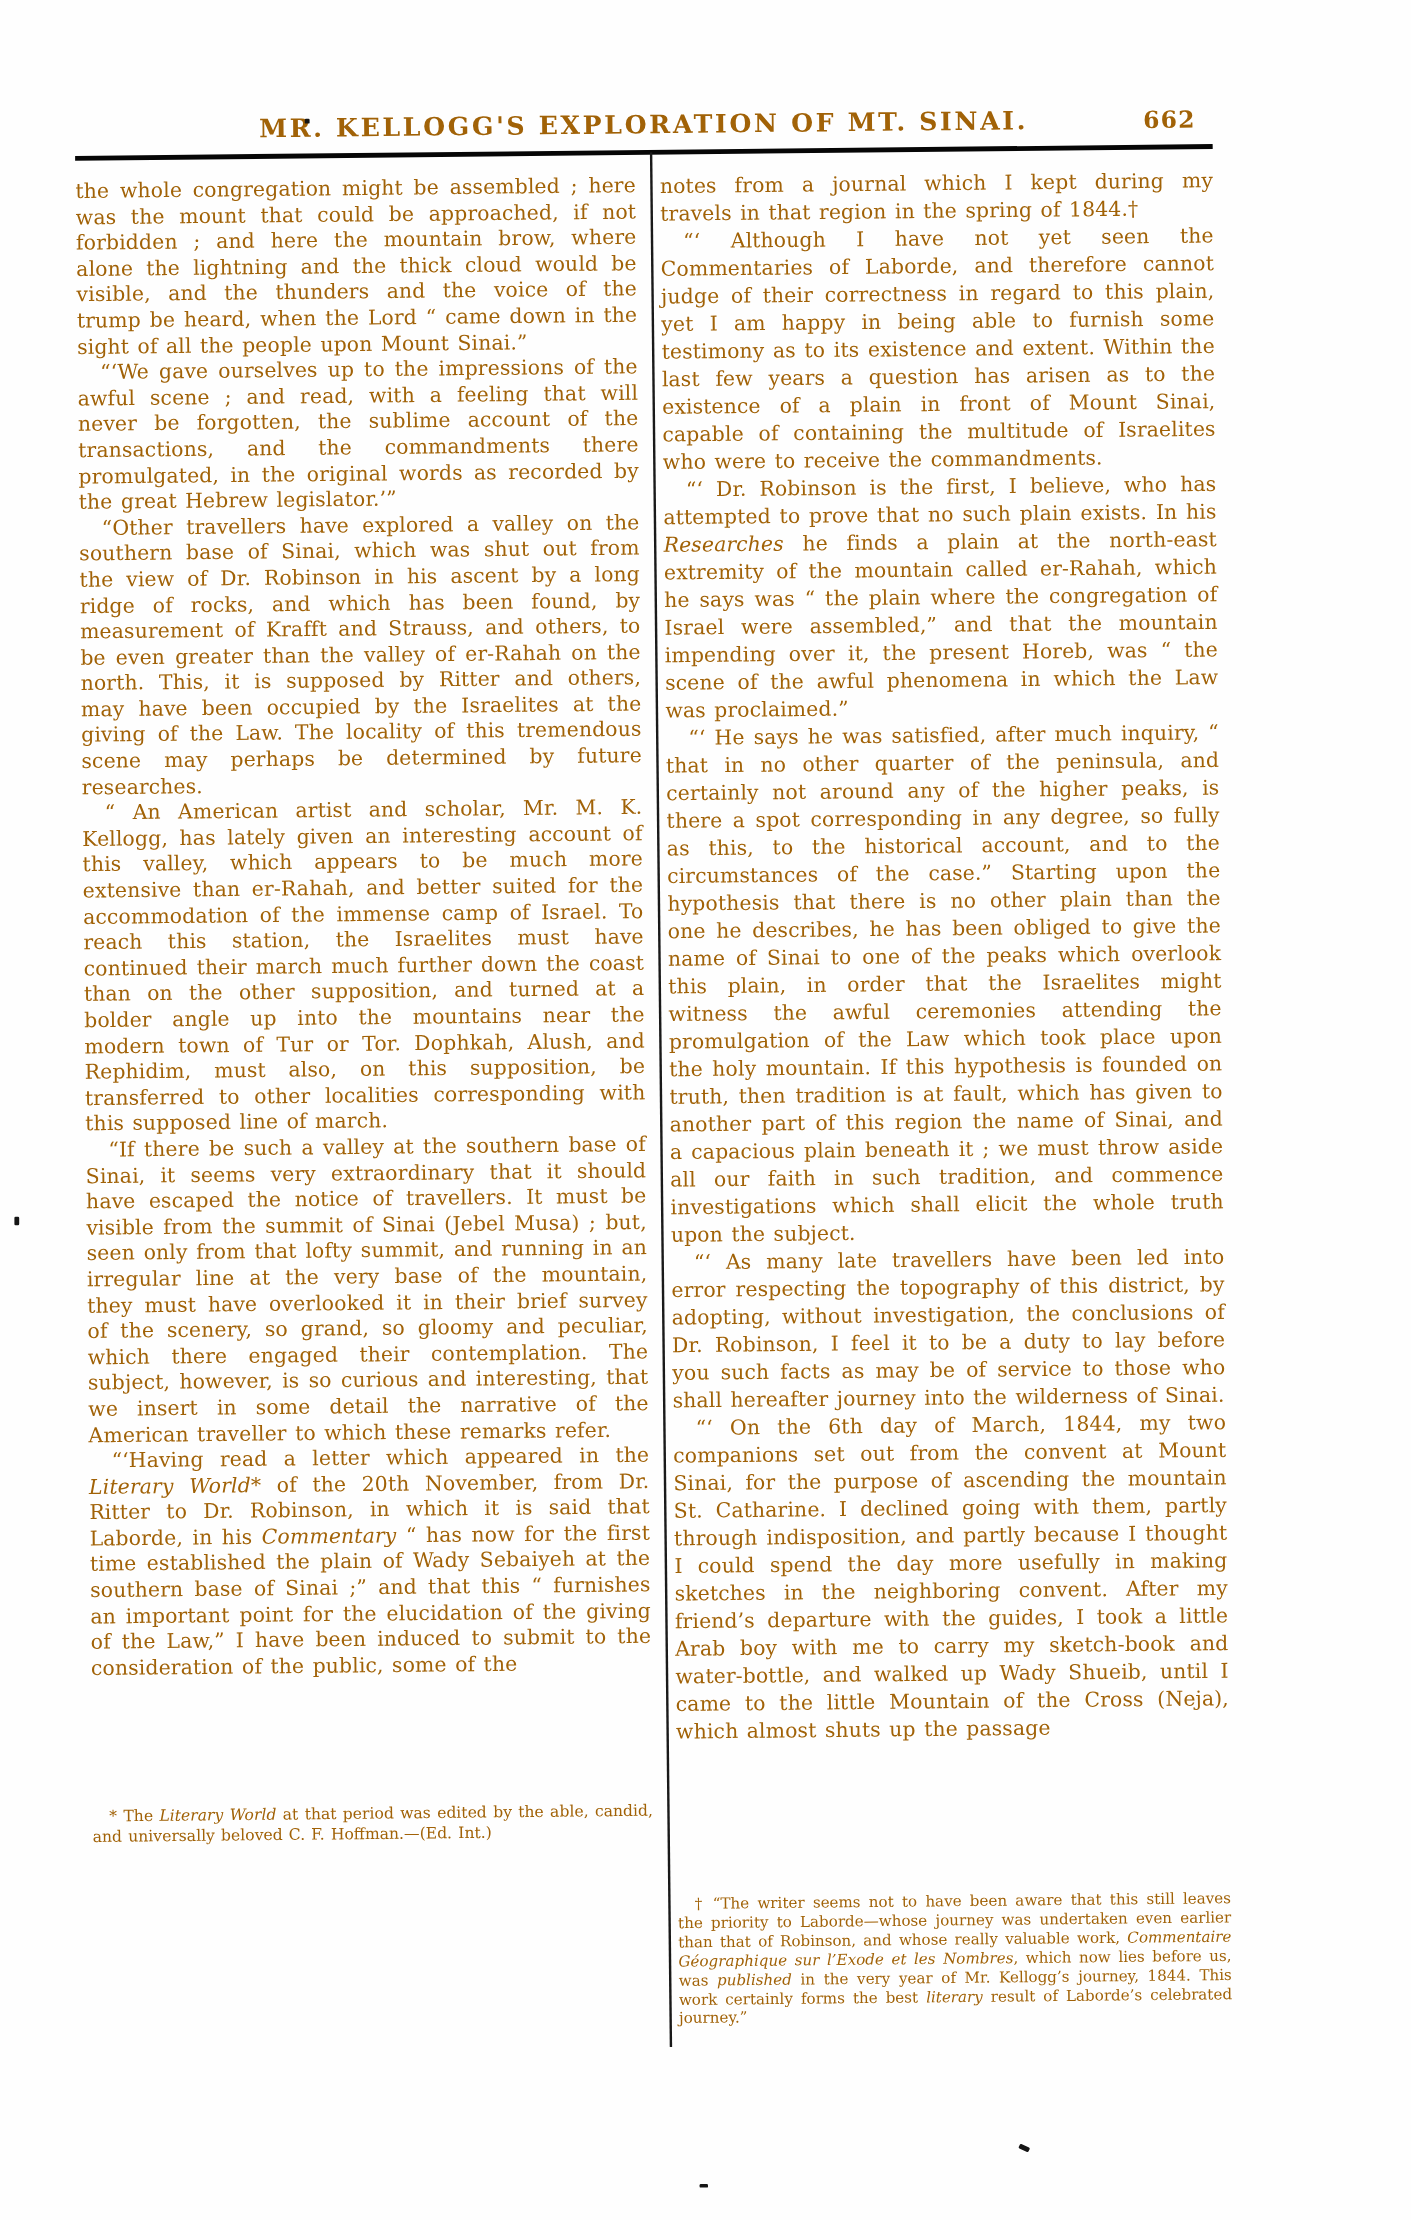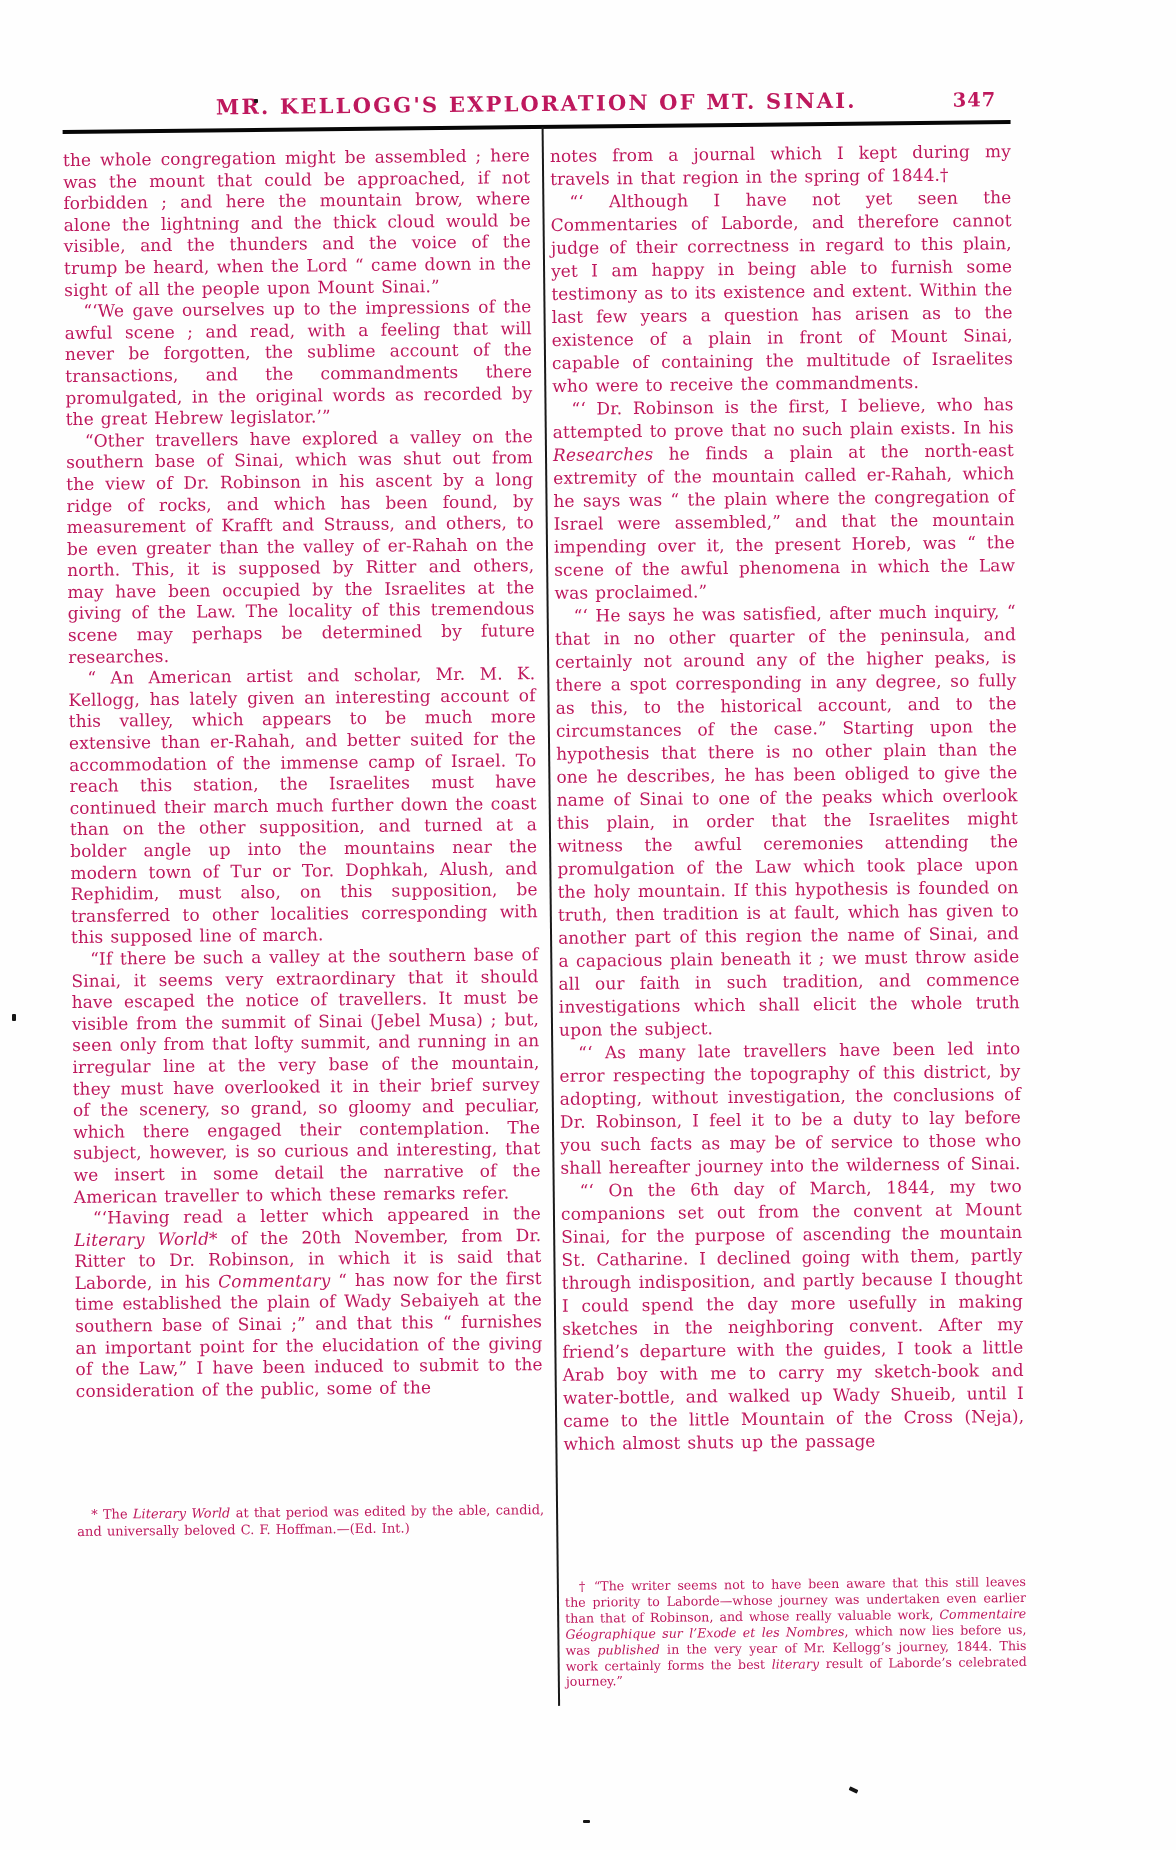--- a/index.html
+++ b/index.html
@@ -2,21 +2,21 @@
 <html><head>
 <meta charset="utf-8">
 <style>
   html,body{margin:0;padding:0;background:#e8e8e8;}
   .page{
     position:relative;
     width:1176px;height:1850px;
     background:#fefefe;
     overflow:hidden;
     font-family:"DejaVu Serif","Liberation Serif",serif;
-    color:#be185d;
+    color:#a16207;
   }
   .sheet{
     position:absolute;left:62px;top:74px;width:948px;
     transform:rotate(-0.6deg);
     transform-origin:0 0;
   }
   .header{position:relative;height:56px;}
   .title{
     margin:0;padding-top:22px;
     text-align:center;
@@ -64,21 +64,21 @@
   .speck-4{left:12px;top:1014px;width:4px;height:7px;}
 </style>
 </head>
 <body>
 
 <div class="page">
   <div class="sheet">
 
     <div class="header">
       <div class="title">MR. KELLOGG'S EXPLORATION OF MT. SINAI.</div>
-      <div class="pageno">347</div>
+      <div class="pageno">662</div>
     </div>
 
     <div class="rule"></div>
 
     <div class="cols">
       <div class="col col-left" id="col-left">
         <div>
             <p class="body noindent">the whole congregation might be assembled ; here was the mount that could be approached, if not forbidden ; and here the mountain brow, where alone the lightning and the thick cloud would be visible, and the thunders and the voice of the trump be heard, when the Lord “ came down in the sight of all the people upon Mount Sinai.”</p>
             <p class="body">“‘We gave ourselves up to the impressions of the awful scene ; and read, with a feeling that will never be forgotten, the sublime account of the transactions, and the commandments there promulgated, in the original words as recorded by the great Hebrew legislator.’”</p>
             <p class="body">“Other travellers have explored a valley on the southern base of Sinai, which was shut out from the view of Dr. Robinson in his ascent by a long ridge of rocks, and which has been found, by measurement of Krafft and Strauss, and others, to be even greater than the valley of er-Rahah on the north.  This, it is supposed by Ritter and others, may have been occupied by the Israelites at the giving of the Law.  The locality of this tremendous scene may perhaps be determined by future researches.</p>

